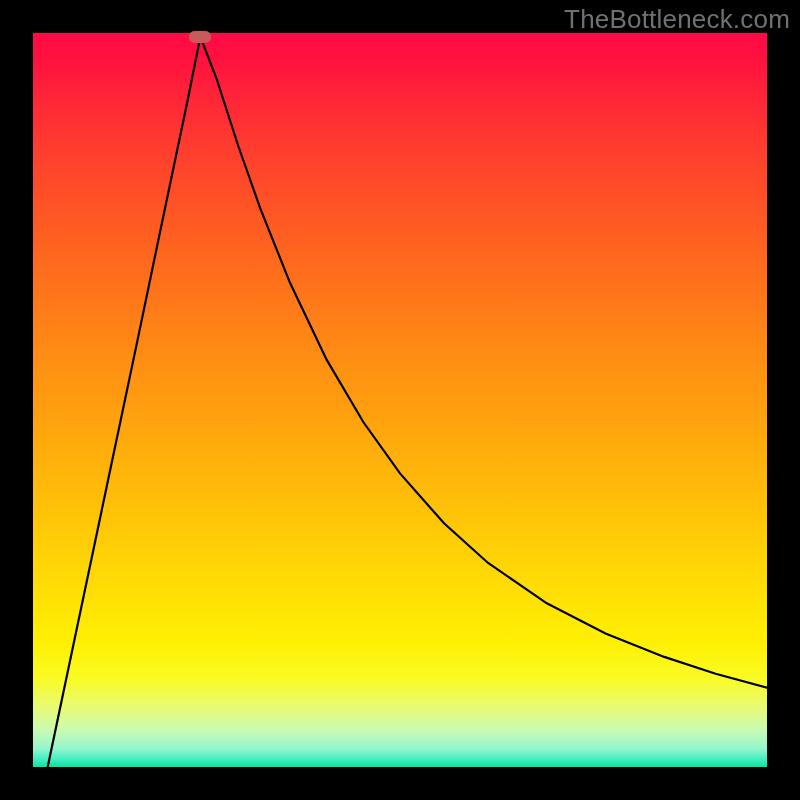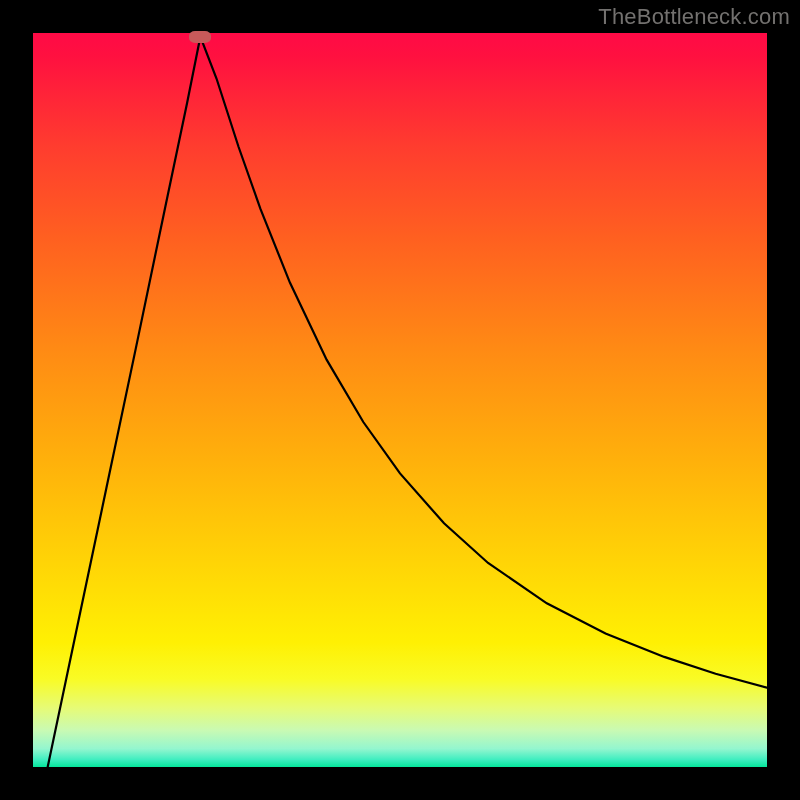--- a/index.html
+++ b/index.html
@@ -55,21 +55,21 @@
     height: 12px;
     border-radius: 6px / 5px;
     background: #c85a5a;
     transform: translate(-50%, -50%);
   }
   .watermark {
     position: absolute;
     top: 4px;
     right: 10px;
     color: #73716f;
-    font-size: 22px;
+    font-size: 26px;
     font-weight: 500;
     letter-spacing: 0.2px;
   }
 </style>
 </head>
 <body>
 
 <div class="frame">
 
   <div class="watermark">TheBottleneck.com</div>

